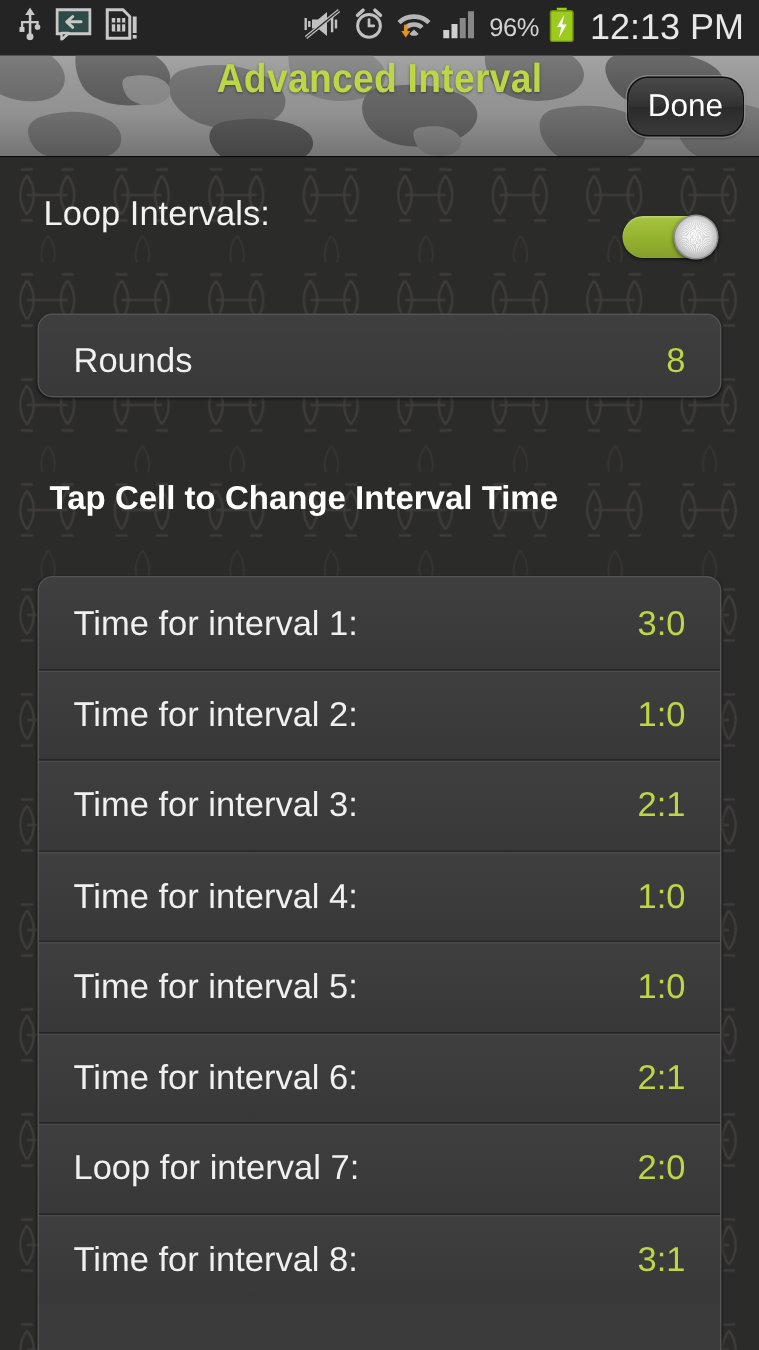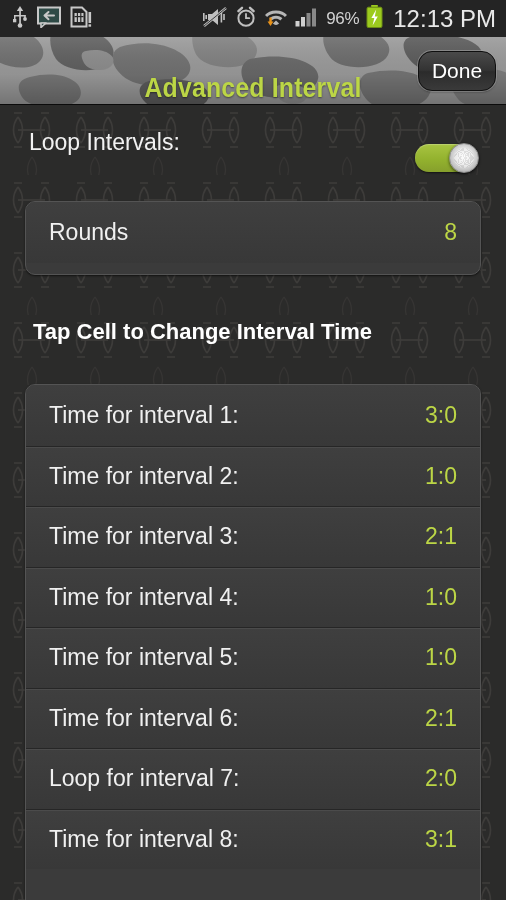--- a/index.html
+++ b/index.html
@@ -33,21 +33,21 @@
 
   
   .titlebar{
     position:absolute; left:0; top:37px; width:506px; height:68px;
     overflow:hidden;
     border-bottom:1px solid #0b0b0b;
   }
   .camo{ position:absolute; inset:0; background:#8d8d8d; }
   .camo svg{ position:absolute; left:0; top:0; }
   .titlebar-inner{
-    position:absolute; inset:0; display:flex; align-items:flex-end;
+    position:absolute; inset:0; display:flex; align-items:flex-start;
     justify-content:center;
   }
   .app-title{
     color:#bcd646;
     font-size:27px;
     font-weight:bold;
     letter-spacing:0.2px;
     transform:scaleX(0.92);
     text-shadow:0 1px 2px rgba(0,0,0,.45);
     white-space:nowrap;
@@ -103,21 +103,21 @@
 
   
   .cell-group{
     position:absolute;
     background:#3b3b3b;
     border-radius:10px;
     border:1px solid #545454;
     box-shadow:0 1px 2px rgba(0,0,0,.6);
     overflow:hidden;
   }
-  .rounds-group{ left:25px; top:96px; width:456px; height:74px; }
+  .rounds-group{ left:25px; top:104px; width:456px; height:56px; }
 
   .cell{
     position:relative;
     height:60.5px;
     display:flex; align-items:center;
     padding:0 23px;
     background:linear-gradient(180deg,#3f3f3f 0%,#383838 100%);
     cursor:pointer;
   }
   .cell + .cell{ border-top:1px solid #262626; box-shadow:inset 0 1px 0 #4b4b4b;gap:42px; }

